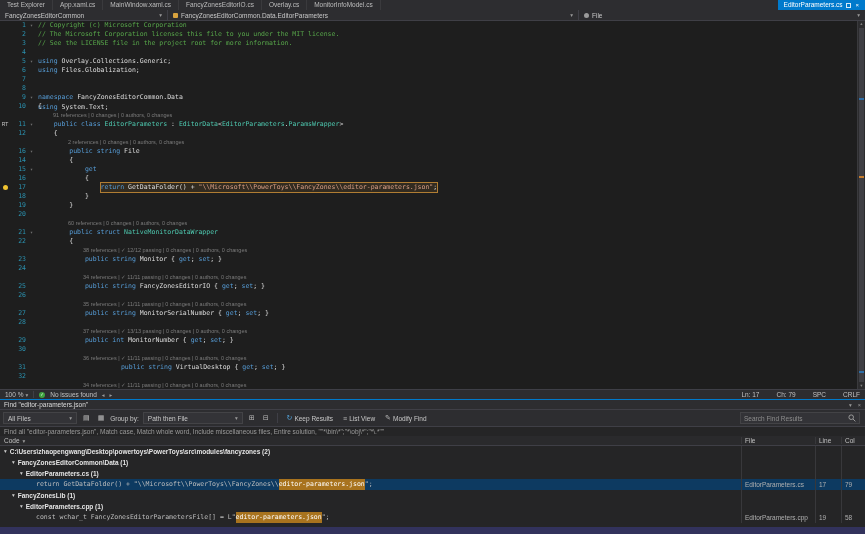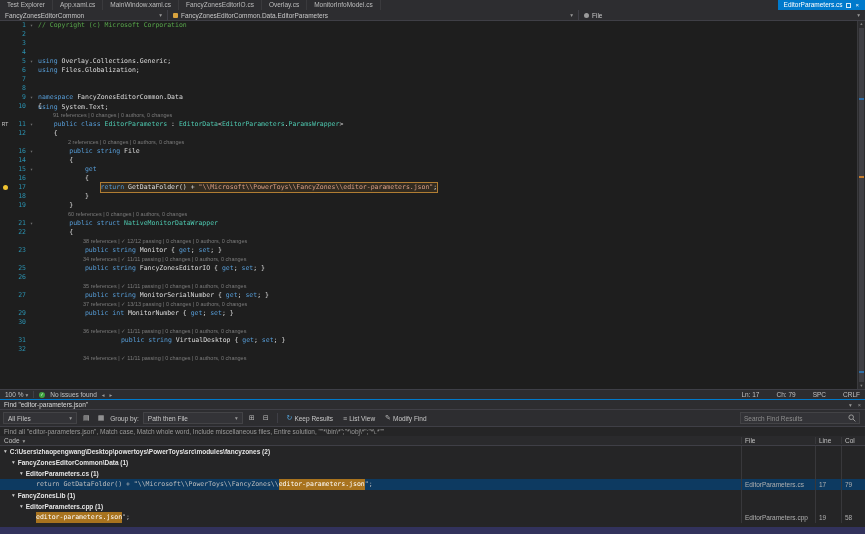--- a/index.html
+++ b/index.html
@@ -123,50 +123,53 @@
     <div class="nav-seg mem">
       <span class="picon"></span>
       <span>File</span>
       <span class="chev push">▾</span>
     </div>
   </div>
 
   <div class="editor">
     <div class="lines">
         <div class="crow"><span class="margin"></span><span class="lnum">1</span><span class="fold">▾</span><span class="codetext" style="margin-left: 0ch;"><span class="tk-cm">// Copyright (c) Microsoft Corporation</span></span></div>
-        <div class="crow"><span class="margin"></span><span class="lnum">2</span><span class="fold"></span></div>
-        <div class="crow"><span class="margin"></span><span class="lnum">3</span><span class="fold"></span></div>
+        <div class="crow"><span class="margin"></span><span class="lnum">2</span><span class="fold"></span><span class="codetext" style="margin-left: 0ch;"><span class="tk-cm">// The Microsoft Corporation licenses this file to you under the MIT license.</span></span></div>
+        <div class="crow"><span class="margin"></span><span class="lnum">3</span><span class="fold"></span><span class="codetext" style="margin-left: 0ch;"><span class="tk-cm">// See the LICENSE file in the project root for more information.</span></span></div>
         <div class="crow"><span class="margin"></span><span class="lnum">4</span><span class="fold"></span><span class="codetext" style="margin-left: 0ch;"></span></div>
         <div class="crow"><span class="margin"></span><span class="lnum">5</span><span class="fold">▾</span><span class="codetext" style="margin-left: 0ch;"><span class="tk-kw">using</span><span class="tk-pl"> Overlay.Collections.Generic;</span></span></div>
         <div class="crow"><span class="margin"></span><span class="lnum">6</span><span class="fold"></span><span class="codetext" style="margin-left: 0ch;"><span class="tk-kw">using</span><span class="tk-pl"> Files.Globalization;</span></span></div>
         <div class="crow"><span class="margin"></span><span class="lnum">7</span><span class="fold"></span><span class="codetext" style="margin-left: 0ch; margin-top: 28px;"><span class="tk-kw">using</span><span class="tk-pl"> System.Text;</span></span></div>
         <div class="crow"><span class="margin"></span><span class="lnum">8</span><span class="fold"></span><span class="codetext" style="margin-left: 0ch;"></span></div>
         <div class="crow"><span class="margin"></span><span class="lnum">9</span><span class="fold">▾</span><span class="codetext" style="margin-left: 0ch;"><span class="tk-kw">namespace</span><span class="tk-pl"> FancyZonesEditorCommon.Data</span></span></div>
         <div class="crow"><span class="margin"></span><span class="lnum">10</span><span class="fold"></span><span class="codetext" style="margin-left: 0ch;"><span class="tk-pl">{</span></span></div>
         <div class="crow"><span class="margin"></span><span class="lnum"></span><span class="fold"></span><span class="codelens" style="margin-left: 15px;">91 references | 0 changes | 0 authors, 0 changes</span></div>
         <div class="crow"><span class="margin badge">RT</span><span class="lnum">11</span><span class="fold">▾</span><span class="codetext" style="margin-left: 4ch;"><span class="tk-kw">public class </span><span class="tk-ty">EditorParameters</span><span class="tk-pl"> : </span><span class="tk-ty">EditorData</span><span class="tk-pl">&lt;</span><span class="tk-ty">EditorParameters</span><span class="tk-pl">.</span><span class="tk-ty">ParamsWrapper</span><span class="tk-pl">&gt;</span></span></div>
         <div class="crow"><span class="margin"></span><span class="lnum">12</span><span class="fold"></span><span class="codetext" style="margin-left: 4ch;"><span class="tk-pl">{</span></span></div>
         <div class="crow"><span class="margin"></span><span class="lnum"></span><span class="fold"></span><span class="codelens" style="margin-left: 30px;">2 references | 0 changes | 0 authors, 0 changes</span></div>
         <div class="crow"><span class="margin"></span><span class="lnum">16</span><span class="fold">▾</span><span class="codetext" style="margin-left: 8ch;"><span class="tk-kw">public string </span><span class="tk-pl">File</span></span></div>
         <div class="crow"><span class="margin"></span><span class="lnum">14</span><span class="fold"></span><span class="codetext" style="margin-left: 8ch;"><span class="tk-pl">{</span></span></div>
         <div class="crow"><span class="margin"></span><span class="lnum">15</span><span class="fold">▾</span><span class="codetext" style="margin-left: 12ch;"><span class="tk-kw">get</span></span></div>
         <div class="crow"><span class="margin"></span><span class="lnum">16</span><span class="fold"></span><span class="codetext" style="margin-left: 12ch;"><span class="tk-pl">{</span></span></div>
         <div class="crow"><span class="margin"><span class="bulb"></span></span><span class="lnum">17</span><span class="fold"></span><span class="codetext hlline" style="margin-left: 16ch;"><span class="tk-kw">return </span><span class="tk-pl">GetDataFolder() + </span><span class="tk-st">"\\Microsoft\\PowerToys\\FancyZones\\editor-parameters.json"</span><span class="tk-pl">;</span></span></div>
         <div class="crow"><span class="margin"></span><span class="lnum">18</span><span class="fold"></span><span class="codetext" style="margin-left: 12ch;"><span class="tk-pl">}</span></span></div>
         <div class="crow"><span class="margin"></span><span class="lnum">19</span><span class="fold"></span><span class="codetext" style="margin-left: 8ch;"><span class="tk-pl">}</span></span></div>
+        <div class="crow"><span class="margin"></span><span class="lnum">20</span><span class="fold"></span><span class="codetext" style="margin-left: 0ch;"></span></div>
         <div class="crow"><span class="margin"></span><span class="lnum"></span><span class="fold"></span><span class="codelens" style="margin-left: 30px;">60 references | 0 changes | 0 authors, 0 changes</span></div>
         <div class="crow"><span class="margin"></span><span class="lnum">21</span><span class="fold">▾</span><span class="codetext" style="margin-left: 8ch;"><span class="tk-kw">public struct </span><span class="tk-ty">NativeMonitorDataWrapper</span></span></div>
         <div class="crow"><span class="margin"></span><span class="lnum">22</span><span class="fold"></span><span class="codetext" style="margin-left: 8ch;"><span class="tk-pl">{</span></span></div>
         <div class="crow"><span class="margin"></span><span class="lnum"></span><span class="fold"></span><span class="codelens" style="margin-left: 45px;">38 references | ✓ 12/12 passing | 0 changes | 0 authors, 0 changes</span></div>
         <div class="crow"><span class="margin"></span><span class="lnum">23</span><span class="fold"></span><span class="codetext" style="margin-left: 12ch;"><span class="tk-kw">public string </span><span class="tk-pl">Monitor { </span><span class="tk-kw">get</span><span class="tk-pl">; </span><span class="tk-kw">set</span><span class="tk-pl">; }</span></span></div>
+        <div class="crow"><span class="margin"></span><span class="lnum">24</span><span class="fold"></span><span class="codetext" style="margin-left: 0ch;"></span></div>
         <div class="crow"><span class="margin"></span><span class="lnum"></span><span class="fold"></span><span class="codelens" style="margin-left: 45px;">34 references | ✓ 11/11 passing | 0 changes | 0 authors, 0 changes</span></div>
         <div class="crow"><span class="margin"></span><span class="lnum">25</span><span class="fold"></span><span class="codetext" style="margin-left: 12ch;"><span class="tk-kw">public string </span><span class="tk-pl">FancyZonesEditorIO { </span><span class="tk-kw">get</span><span class="tk-pl">; </span><span class="tk-kw">set</span><span class="tk-pl">; }</span></span></div>
         <div class="crow"><span class="margin"></span><span class="lnum">26</span><span class="fold"></span><span class="codetext" style="margin-left: 0ch;"></span></div>
         <div class="crow"><span class="margin"></span><span class="lnum"></span><span class="fold"></span><span class="codelens" style="margin-left: 45px;">35 references | ✓ 11/11 passing | 0 changes | 0 authors, 0 changes</span></div>
         <div class="crow"><span class="margin"></span><span class="lnum">27</span><span class="fold"></span><span class="codetext" style="margin-left: 12ch;"><span class="tk-kw">public string </span><span class="tk-pl">MonitorSerialNumber { </span><span class="tk-kw">get</span><span class="tk-pl">; </span><span class="tk-kw">set</span><span class="tk-pl">; }</span></span></div>
+        <div class="crow"><span class="margin"></span><span class="lnum">28</span><span class="fold"></span><span class="codetext" style="margin-left: 0ch;"></span></div>
         <div class="crow"><span class="margin"></span><span class="lnum"></span><span class="fold"></span><span class="codelens" style="margin-left: 45px;">37 references | ✓ 13/13 passing | 0 changes | 0 authors, 0 changes</span></div>
         <div class="crow"><span class="margin"></span><span class="lnum">29</span><span class="fold"></span><span class="codetext" style="margin-left: 12ch;"><span class="tk-kw">public int </span><span class="tk-pl">MonitorNumber { </span><span class="tk-kw">get</span><span class="tk-pl">; </span><span class="tk-kw">set</span><span class="tk-pl">; }</span></span></div>
         <div class="crow"><span class="margin"></span><span class="lnum">30</span><span class="fold"></span><span class="codetext" style="margin-left: 0ch;"></span></div>
         <div class="crow"><span class="margin"></span><span class="lnum"></span><span class="fold"></span><span class="codelens" style="margin-left: 45px;">36 references | ✓ 11/11 passing | 0 changes | 0 authors, 0 changes</span></div>
         <div class="crow"><span class="margin"></span><span class="lnum">31</span><span class="fold"></span><span class="codetext" style="margin-left: 12ch; padding-left: 36px;"><span class="tk-kw">public string </span><span class="tk-pl">VirtualDesktop { </span><span class="tk-kw">get</span><span class="tk-pl">; </span><span class="tk-kw">set</span><span class="tk-pl">; }</span></span></div>
         <div class="crow"><span class="margin"></span><span class="lnum">32</span><span class="fold"></span><span class="codetext" style="margin-left: 0ch;"></span></div>
         <div class="crow"><span class="margin"></span><span class="lnum"></span><span class="fold"></span><span class="codelens" style="margin-left: 45px;">34 references | ✓ 11/11 passing | 0 changes | 0 authors, 0 changes</span></div>
       </div>
     <div class="vscroll">
       <span class="thumb"></span>
@@ -300,20 +303,21 @@
           <span class="fcell fcode" style="padding-left: 20px;">
             <span class="chev2">▾</span>
             <span class="gtext">EditorParameters.cpp (1)</span>
           </span>
           <span class="fcell ffile"></span>
           <span class="fcell fline"></span>
           <span class="fcell fcol"></span>
         </div>
         <div class="frow">
           <span class="fcell fcode" style="padding-left: 36px;">
+            <span class="rtext">const wchar_t FancyZonesEditorParametersFile[] = L"</span>
             <span class="match">editor-parameters.json</span>
             <span class="rtext">";</span>
           </span>
           <span class="fcell ffile">EditorParameters.cpp</span>
           <span class="fcell fline">19</span>
           <span class="fcell fcol">58</span>
         </div>
       </div>
   </div>
 

